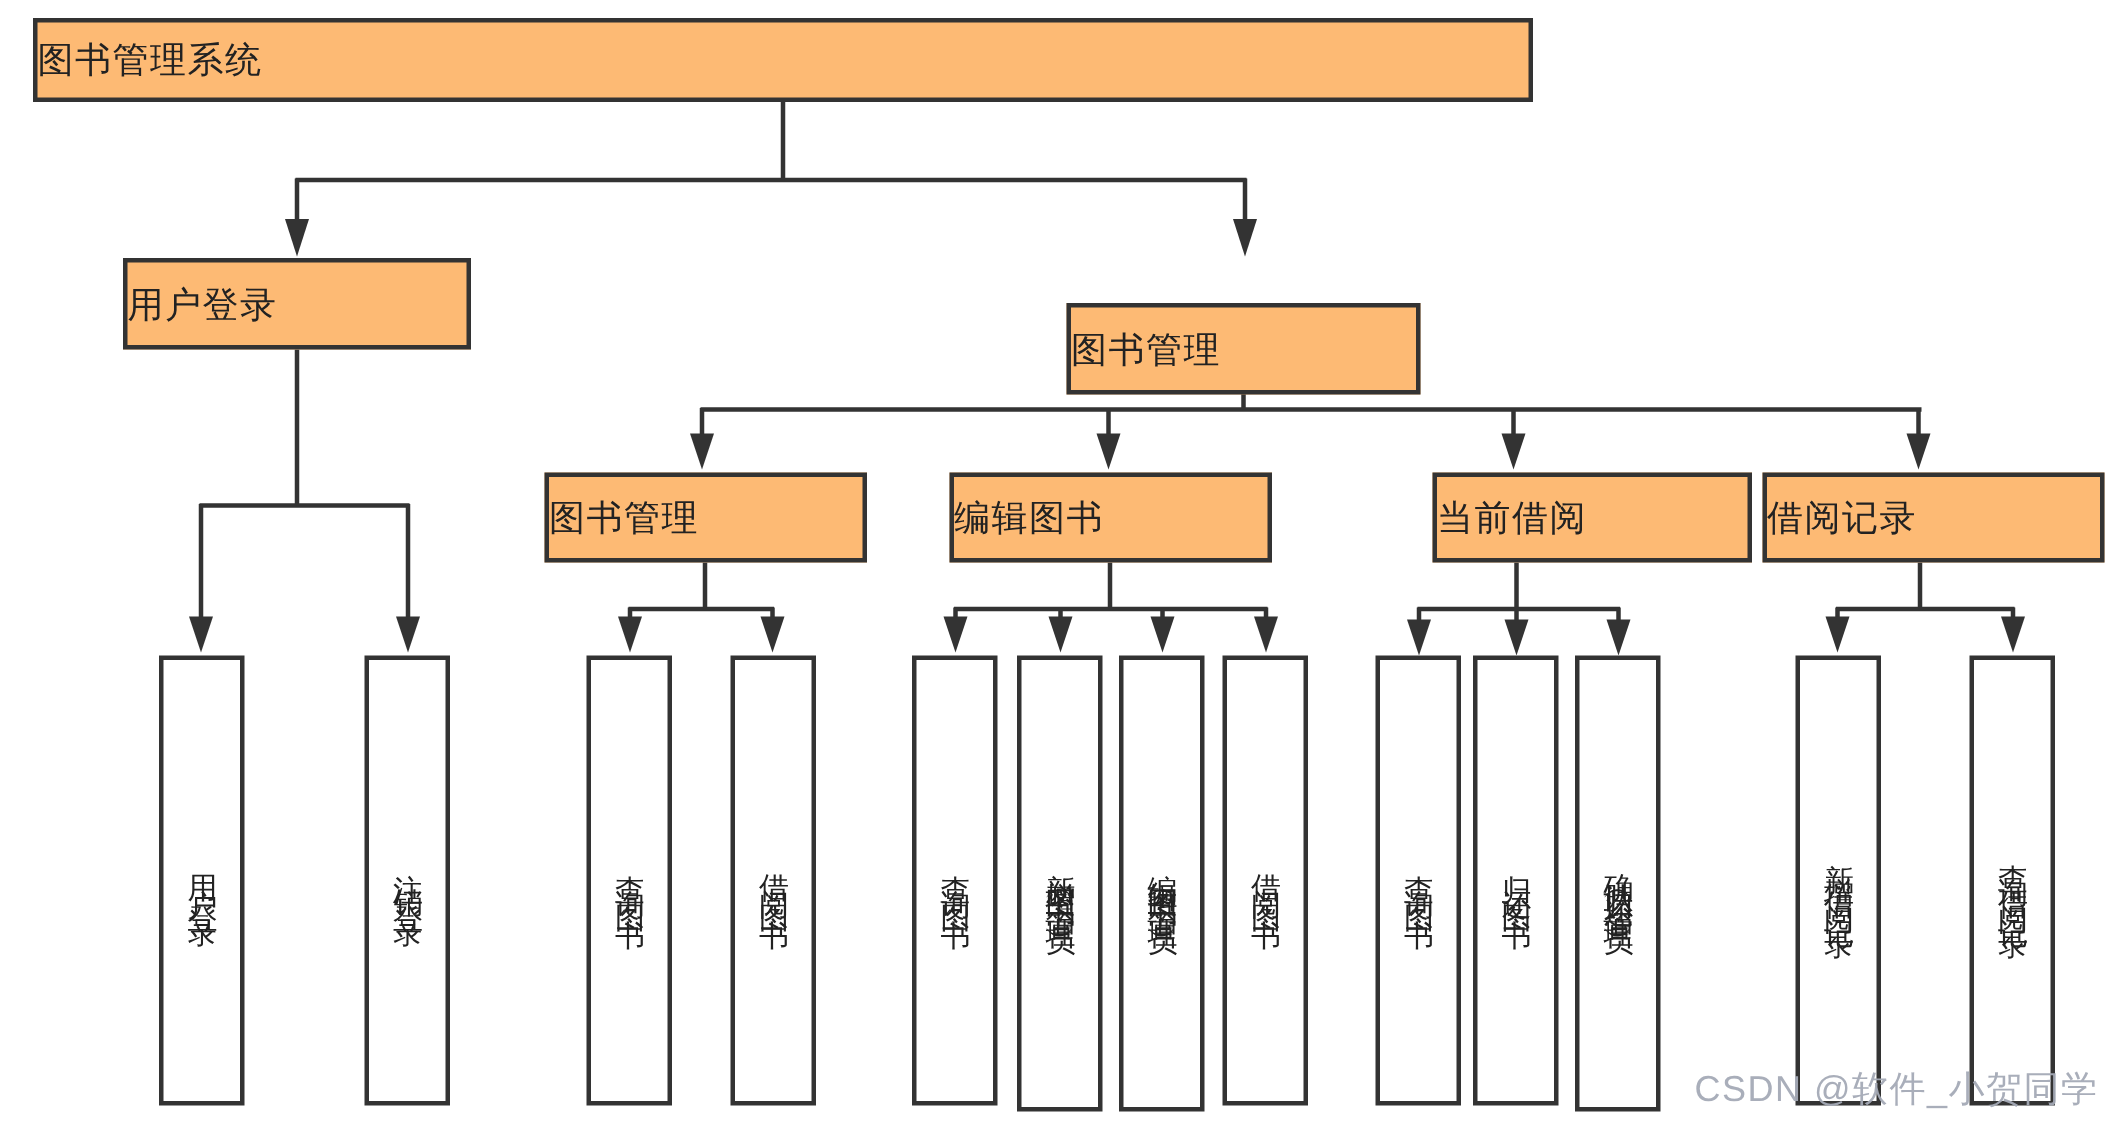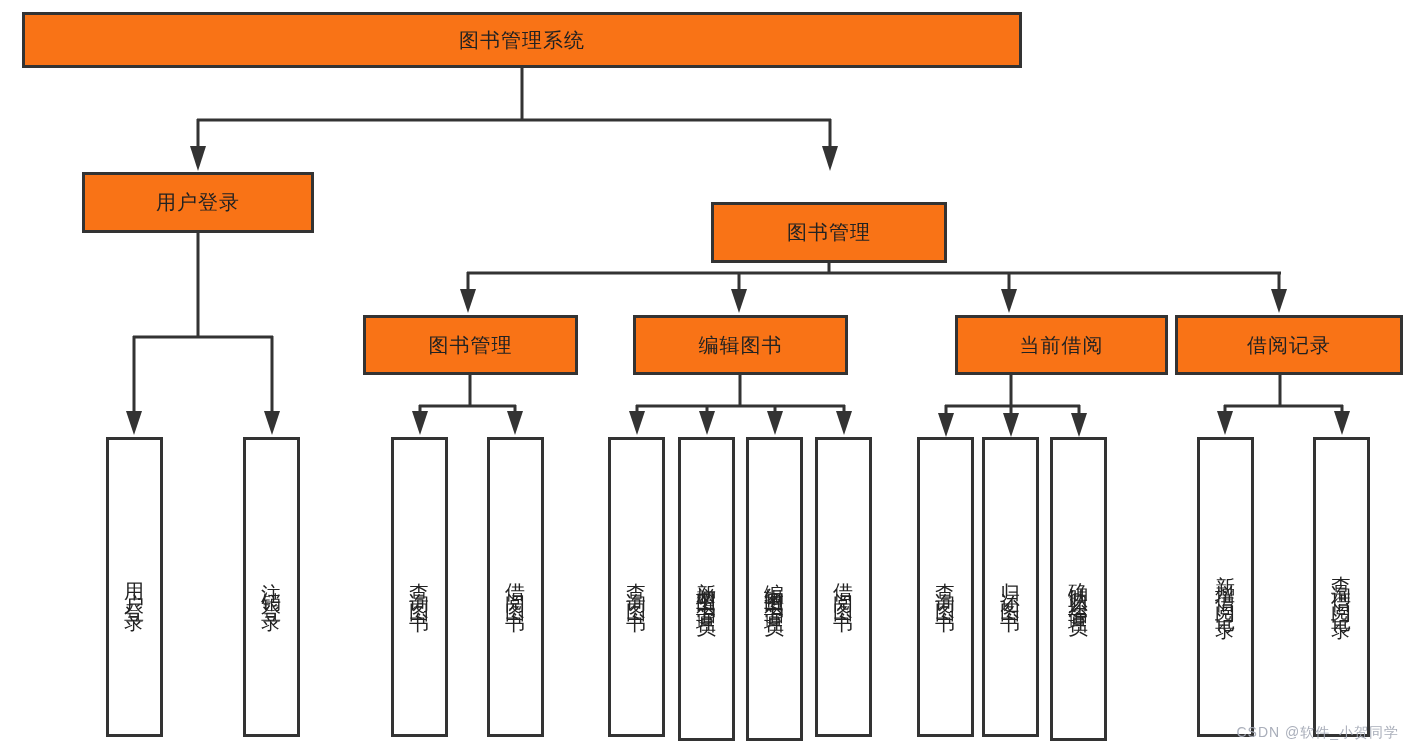--- a/index.html
+++ b/index.html
@@ -14,25 +14,24 @@
   }
   #wires {
     position: absolute;
     left: 0; top: 0;
     width: 1405px; height: 747px;
   }
   .node {
     position: absolute;
     box-sizing: border-box;
     border: 3px solid #333333;
-    background: #f97316;
+    background: #fdba74;
     display: flex;
     align-items: center;
-    justify-content: center;
-    font-size: 20px;
+    font-size: 24px;
     letter-spacing: 1px;
     white-space: nowrap;
   }
   .root-node   { left: 22px;  top: 12px;  width: 1000px; height: 56px; }
   .lvl2        { top: 172px; height: 61px; }
   .lvl3        { top: 315px; height: 60px; }
   .leaf {
     position: absolute;
     box-sizing: border-box;
     border: 3px solid #333333;
@@ -52,21 +51,21 @@
     letter-spacing: 10px;
     line-height: 1;
     white-space: nowrap;
   }
   .vtext.six  { letter-spacing: 9px; }
   .vtext.long { letter-spacing: 5px; }
   #watermark {
     position: absolute;
     right: 6px;
     bottom: 5px;
-    font-size: 14px;
+    font-size: 24px;
     color: rgba(164, 170, 182, 0.95);
     letter-spacing: 1px;
     z-index: 5;
     white-space: nowrap;
   }
   svg path { stroke: #333333; stroke-width: 3; fill: none; }
   svg polygon { fill: #333333; stroke: none; }
 </style>
 </head>
 <body>

